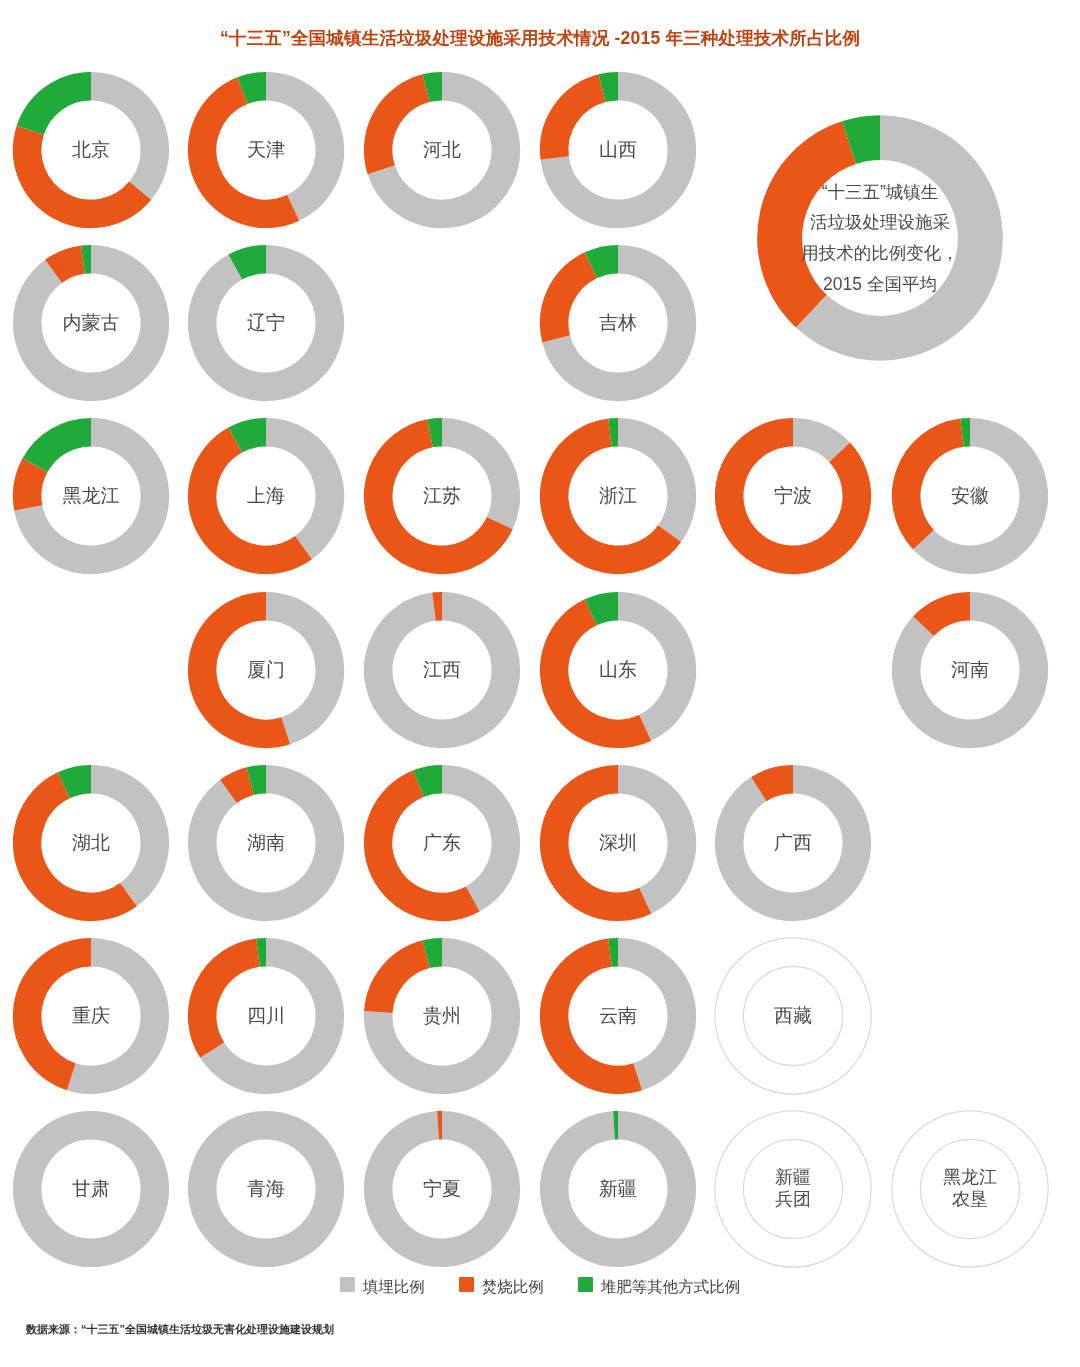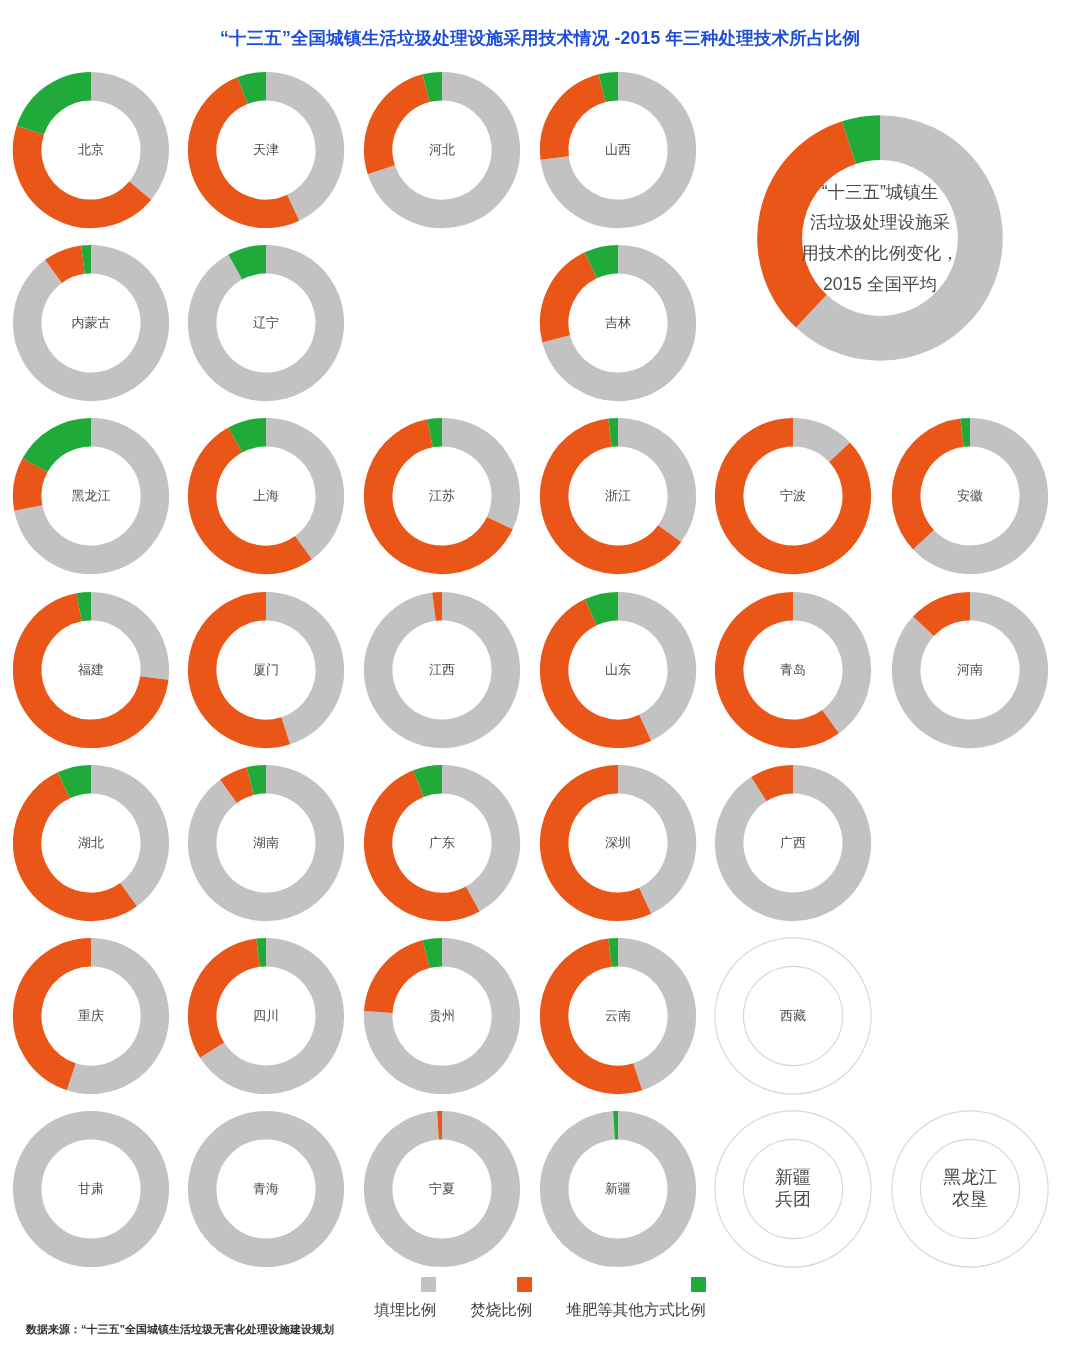--- a/index.html
+++ b/index.html
@@ -11,21 +11,21 @@
     overflow: hidden;
   }
   #page { position: relative; width: 1080px; height: 1367px; background:#fff; }
 
   .chart-title {
     position: absolute;
     top: 26px; left: 0; width: 1080px;
     text-align: center;
     font-size: 17.5px;
     font-weight: 700;
-    color: #1d4ed8;
+    color: #c2410c;
     letter-spacing: .2px;
     white-space: nowrap;
   }
 
   .grid {
     position: absolute;
     top: 66px; left: 0;
     width: 1080px; height: 1196px;
   }
 
@@ -36,21 +36,21 @@
   .cell.big { width: 264px; height: 264px; }
 
   .donut-wrap { position: relative; width: 100%; height: 100%; }
   .donut-wrap svg { display:block; width:100%; height:100%; }
 
   .donut-label {
     position: absolute;
     left: 0; top: 0; width: 100%; height: 100%;
     display: flex; align-items: center; justify-content: center;
     text-align: center;
-    font-size: 13px;
+    font-size: 19px;
     color: #4a4a4a;
     font-weight: 500;
     line-height: 1.22;
     pointer-events: none;
     padding: 0 14px;
     white-space: pre-line;
   }
   .cell.two-line .donut-label { font-size: 18px; }
   .cell.big .donut-label {
     font-size: 17.5px;
@@ -59,21 +59,21 @@
     padding: 0 44px;
     font-weight: 400;
   }
 
   .legend {
     position: absolute;
     left: 0; top: 1277px; width: 1080px;
     display: flex; align-items: center; justify-content: center;
     gap: 34px;
   }
-  .legend-item { display: flex; align-items: flex-end; gap: 8px; flex-direction: column; }
+  .legend-item { display: flex; align-items: flex-start; gap: 8px; }
   .legend-swatch { width: 15px; height: 15px; display:block; border-radius: 1px; }
   .legend-text { font-size: 15.5px; color: #3f3f3f; white-space: nowrap; }
 
   .source {
     position: absolute;
     left: 26px; top: 1322px;
     font-size: 11px;
     color: #333;
     font-weight: 600;
     white-space: nowrap;
@@ -208,30 +208,20 @@
       <div class="cell" style="width: 168px; height: 168px; left: 886px; top: 346px;">
         <div class="donut-wrap">
           <svg viewBox="0 0 100 100" width="168" height="168">
             <path d="M 50 12 A 38 38 0 1 1 22.299192157986358 76.01279002529016" fill="none" stroke="#c2c2c2" stroke-width="17"></path>
             <path d="M 22.299192157986358 76.01279002529016 A 38 38 0 0 1 45.23733712455646 12.29964135004984" fill="none" stroke="#ea5518" stroke-width="17"></path>
             <path d="M 45.23733712455646 12.29964135004984 A 38 38 0 0 1 49.99999999999999 12" fill="none" stroke="#1faa39" stroke-width="17"></path>
           </svg>
           <div class="donut-label">安徽</div>
         </div>
       </div>
-      <div class="cell" style="width: 168px; height: 168px; left: 7px; top: 520px;">
-        <div class="donut-wrap">
-          <svg viewBox="0 0 100 100" width="168" height="168">
-            <path d="M 50 12 A 38 38 0 0 1 87.70035864995016 54.76266287544357" fill="none" stroke="#c2c2c2" stroke-width="17"></path>
-            <path d="M 87.70035864995016 54.76266287544357 A 38 38 0 1 1 42.879510045742435 12.673084472309839" fill="none" stroke="#ea5518" stroke-width="17"></path>
-            <path d="M 42.879510045742435 12.673084472309839 A 38 38 0 0 1 49.99999999999999 12" fill="none" stroke="#1faa39" stroke-width="17"></path>
-          </svg>
-          <div class="donut-label">福建</div>
-        </div>
-      </div>
       <div class="cell" style="width: 168px; height: 168px; left: 182px; top: 520px;">
         <div class="donut-wrap">
           <svg viewBox="0 0 100 100" width="168" height="168">
             <path d="M 50 12 A 38 38 0 0 1 61.742645786248005 86.14014761921584" fill="none" stroke="#c2c2c2" stroke-width="17"></path>
             <path d="M 61.742645786248005 86.14014761921584 A 38 38 0 1 1 49.99999999999999 12" fill="none" stroke="#ea5518" stroke-width="17"></path>
           </svg>
           <div class="donut-label">厦门</div>
         </div>
       </div>
       <div class="cell" style="width: 168px; height: 168px; left: 358px; top: 520px;">
@@ -244,29 +234,20 @@
         </div>
       </div>
       <div class="cell" style="width: 168px; height: 168px; left: 534px; top: 520px;">
         <div class="donut-wrap">
           <svg viewBox="0 0 100 100" width="168" height="168">
             <path d="M 50 12 A 38 38 0 0 1 66.17961307947274 84.38342799370875" fill="none" stroke="#c2c2c2" stroke-width="17"></path>
             <path d="M 66.17961307947274 84.38342799370875 A 38 38 0 0 1 33.8203869205272 15.616572006291278" fill="none" stroke="#ea5518" stroke-width="17"></path>
             <path d="M 33.8203869205272 15.616572006291278 A 38 38 0 0 1 49.99999999999999 12" fill="none" stroke="#1faa39" stroke-width="17"></path>
           </svg>
           <div class="donut-label">山东</div>
-        </div>
-      </div>
-      <div class="cell" style="width: 168px; height: 168px; left: 709px; top: 520px;">
-        <div class="donut-wrap">
-          <svg viewBox="0 0 100 100" width="168" height="168">
-            <path d="M 50 12 A 38 38 0 0 1 72.33583958711398 80.742645786248" fill="none" stroke="#c2c2c2" stroke-width="17"></path>
-            <path d="M 72.33583958711398 80.742645786248 A 38 38 0 1 1 49.99999999999999 12" fill="none" stroke="#ea5518" stroke-width="17"></path>
-          </svg>
-          <div class="donut-label">青岛</div>
         </div>
       </div>
       <div class="cell" style="width: 168px; height: 168px; left: 886px; top: 520px;">
         <div class="donut-wrap">
           <svg viewBox="0 0 100 100" width="168" height="168">
             <path d="M 50 12 A 38 38 0 1 1 22.299192157986354 23.98720997470984" fill="none" stroke="#c2c2c2" stroke-width="17"></path>
             <path d="M 22.299192157986354 23.98720997470984 A 38 38 0 0 1 49.99999999999999 12" fill="none" stroke="#ea5518" stroke-width="17"></path>
           </svg>
           <div class="donut-label">河南</div>
         </div>

